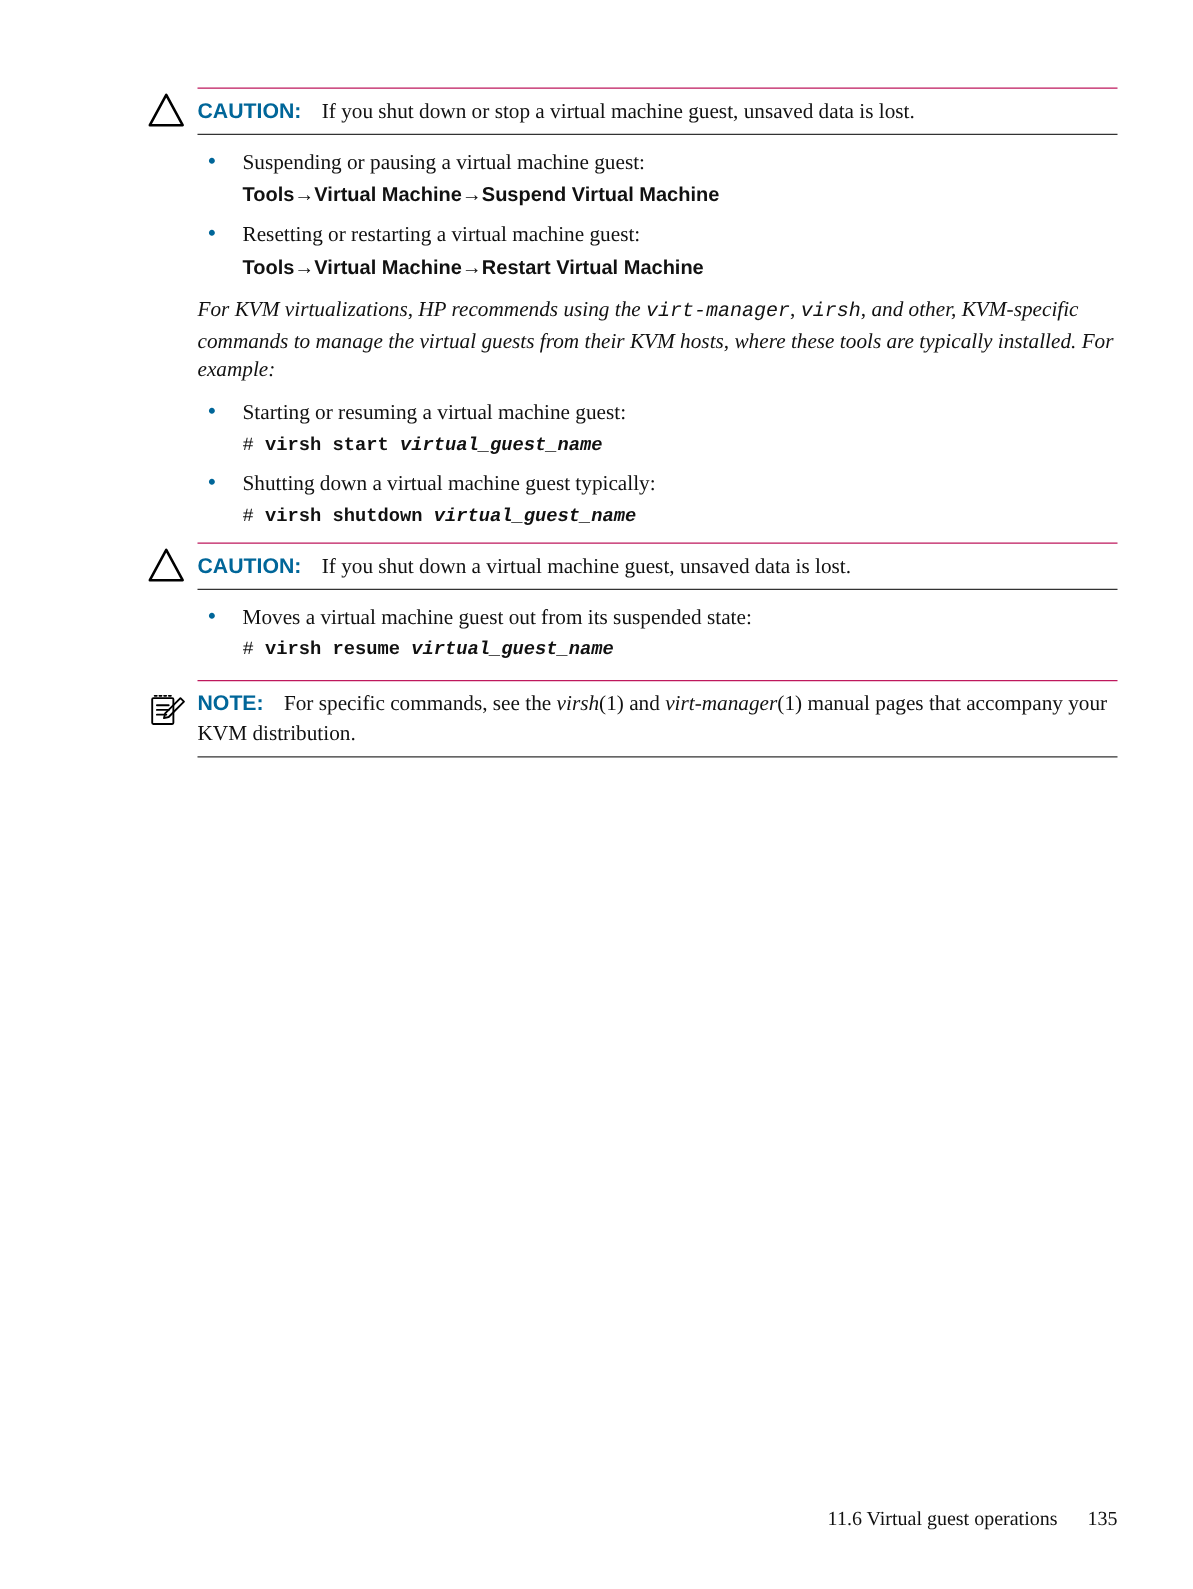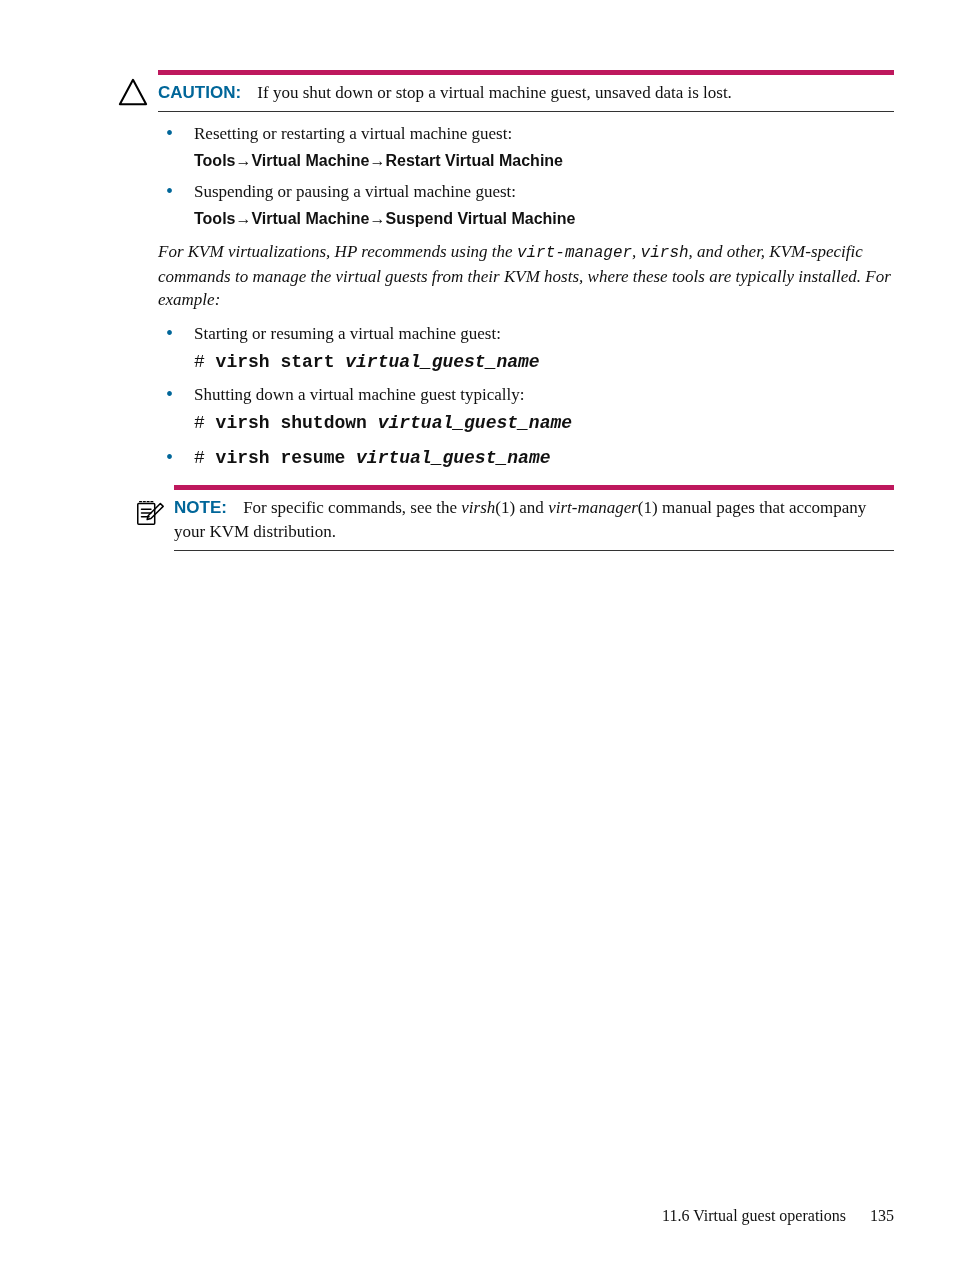--- a/index.html
+++ b/index.html
@@ -17,21 +17,21 @@
     position: relative;
     width: 954px;
     height: 1271px;
     box-sizing: border-box;
     padding: 64px 60px 0 60px;
   }
   .content {
     margin-left: 98px; 
   }
   .callout {
-    border-top: 5px solid #be185d;
+    border-top: 1px solid #be185d;
     border-bottom: 1px solid #333;
     padding: 6px 0 6px 0;
     margin: 6px 0 10px 0;
     position: relative;
   }
   .callout .icon {
     position: absolute;
     left: -40px;
     top: 2px;
     width: 30px;
@@ -72,21 +72,21 @@
     font-family: Arial, Helvetica, sans-serif;
     font-weight: bold;
     font-size: 16px;
     margin-top: 4px;
     display: block;
   }
   .arrow { font-family: Arial, sans-serif; }
   .mono { font-family: "Courier New", Courier, monospace; font-size: 16px; }
   .cmd {
     font-family: "Courier New", Courier, monospace;
-    font-size: 18px;
+    font-size: 15px;
     margin-top: 4px;
     display: block;
   }
   .cmd .b { font-weight: bold; }
   .cmd .bi { font-weight: bold; font-style: italic; }
   .para { margin: 6px 0 10px 0; font-style: italic; }
   .footer {
     position: absolute;
     bottom: 44px;
     right: 60px;
@@ -106,29 +106,29 @@
         <svg viewBox="0 0 32 32" width="30" height="30">
           <polygon points="16,3 30,29 2,29" fill="none" stroke="#000" stroke-width="2.2" stroke-linejoin="round"></polygon>
         </svg>
       </span>
       <span class="callout-label">CAUTION:</span>
       <span>If you shut down or stop a virtual machine guest, unsaved data is lost.</span>
     </div>
 
     <ul class="body">
       <li>
+        <span>Suspending or pausing a virtual machine guest:</span>
+        <span class="menu-path">
+          <span>Tools</span><span class="arrow">→</span><span>Virtual Machine</span><span class="arrow">→</span><span>Suspend Virtual Machine</span>
+        </span>
+      </li>
+      <li>
         <span>Resetting or restarting a virtual machine guest:</span>
         <span class="menu-path">
           <span>Tools</span><span class="arrow">→</span><span>Virtual Machine</span><span class="arrow">→</span><span>Restart Virtual Machine</span>
-        </span>
-      </li>
-      <li>
-        <span>Suspending or pausing a virtual machine guest:</span>
-        <span class="menu-path">
-          <span>Tools</span><span class="arrow">→</span><span>Virtual Machine</span><span class="arrow">→</span><span>Suspend Virtual Machine</span>
         </span>
       </li>
     </ul>
 
     <div class="para">
       <span>For KVM virtualizations, HP recommends using the </span><span class="mono">virt-manager</span><span>, </span><span class="mono">virsh</span><span>, and other, KVM-specific commands to manage the virtual guests from their KVM hosts, where these tools are typically installed. For example:</span>
     </div>
 
     <ul class="body">
       <li>
@@ -138,30 +138,40 @@
         </span>
       </li>
       <li>
         <span>Shutting down a virtual machine guest typically:</span>
         <span class="cmd">
           <span># </span><span class="b">virsh shutdown </span><span class="bi">virtual_guest_name</span>
         </span>
       </li>
     </ul>
 
+    <div class="callout">
+      <span class="icon">
+        <svg viewBox="0 0 32 32" width="30" height="30">
+          <polygon points="16,3 30,29 2,29" fill="none" stroke="#000" stroke-width="2.2" stroke-linejoin="round"></polygon>
+        </svg>
+      </span>
+      <span class="callout-label">CAUTION:</span>
+      <span>If you shut down a virtual machine guest, unsaved data is lost.</span>
+    </div>
 
     <ul class="body">
       <li>
+        <span>Moves a virtual machine guest out from its suspended state:</span>
         <span class="cmd">
           <span># </span><span class="b">virsh resume </span><span class="bi">virtual_guest_name</span>
         </span>
       </li>
     </ul>
 
-    <div class="callout" style="margin-top:14px;margin-left:16px;">
+    <div class="callout" style="margin-top:14px;">
       <span class="icon" style="top:6px;">
         <svg viewBox="0 0 34 34" width="32" height="32">
           <g stroke="#000" stroke-width="1.6" fill="none" stroke-linejoin="round" stroke-linecap="round">
             <rect x="4" y="8" width="18" height="22" rx="1"></rect>
             <path d="M6 6 h2 M10 6 h2 M14 6 h2 M18 6 h2" stroke-width="1.4"></path>
             <line x1="8" y1="14" x2="18" y2="14"></line>
             <line x1="8" y1="18" x2="18" y2="18"></line>
             <line x1="8" y1="22" x2="16" y2="22"></line>
             <path d="M28 8 l3 3 -13 13 -4 1 1 -4 z"></path>
           </g>

